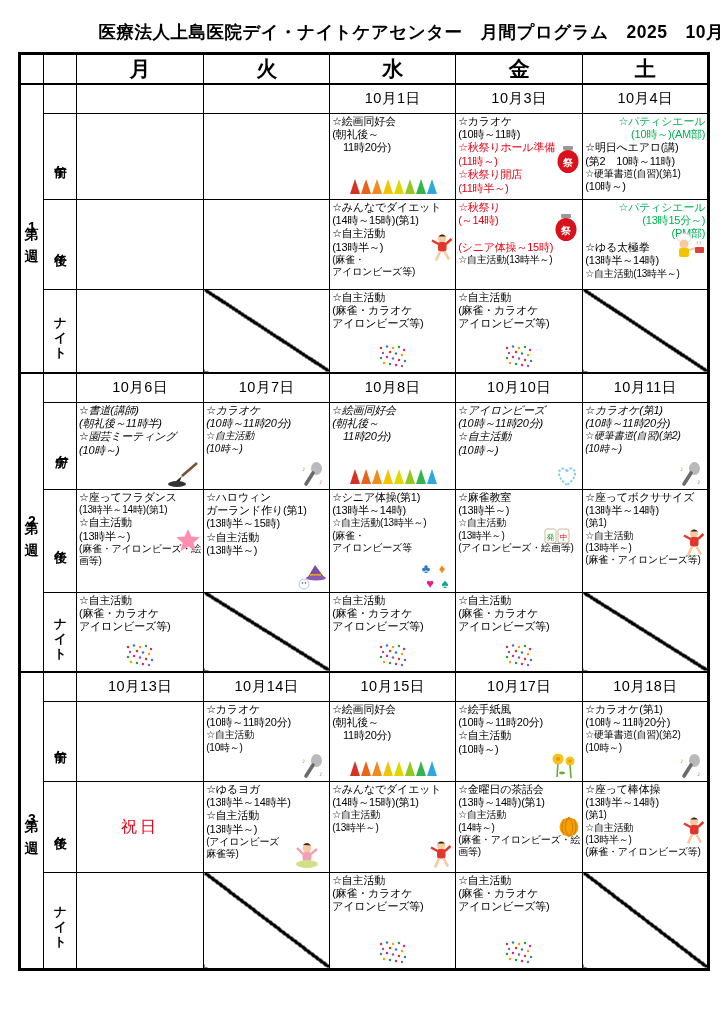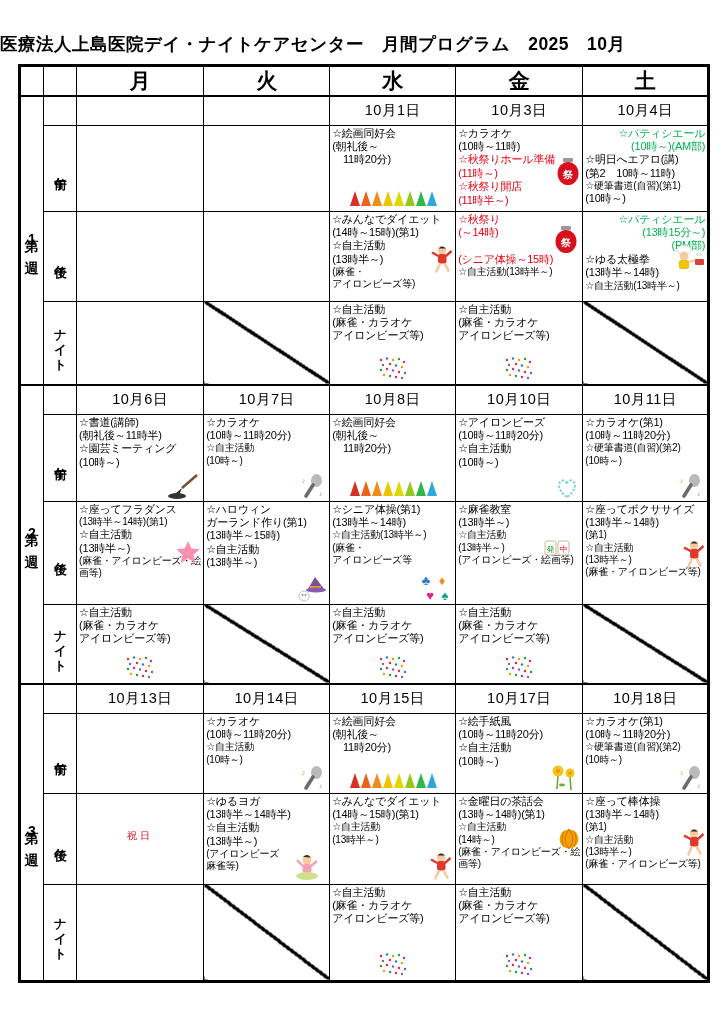--- a/index.html
+++ b/index.html
@@ -1,30 +1,30 @@
 <!DOCTYPE html>
 <html><head>
 <meta charset="utf-8">
 <style>
   html,body{margin:0;padding:0;background:#fff;}
   body{width:724px;height:1024px;font-family:"Liberation Sans","DejaVu Sans",sans-serif;color:#000;overflow:hidden;}
-  .title{padding-top:32px;text-align:left;font-weight:bold;font-size:17.5px;letter-spacing:0.5px;}
+  .title{padding-top:20px;text-align:right;font-weight:bold;font-size:17.5px;letter-spacing:0.5px;}
   table{border-collapse:collapse;table-layout:fixed;margin:8px 0 0 18px;border:3px solid #000;}
   td{border:1.6px solid #000;padding:1px 2px;vertical-align:top;position:relative;overflow:hidden;background:#fff;}
   tr.date-row td{border-top:2.6px solid #000;margin-left:24px;}
   tr.header-row td{border-bottom:2.2px solid #000;}
   td.day{font-size:21px;font-weight:bold;text-align:center;vertical-align:middle;padding:0;}
   td.date-cell{font-size:14.5px;text-align:center;vertical-align:middle;letter-spacing:0.5px;}
   td.vert{writing-mode:vertical-rl;text-orientation:upright;text-align:center;vertical-align:middle;font-weight:bold;padding:0;}
   td.week-label{font-size:14px;letter-spacing:3px;}
   td.time-label{font-size:12.5px;letter-spacing:1px;}
   .ln{line-height:1.22;white-space:nowrap;font-size:11px;letter-spacing:-0.2px;}
   .ln.sm{font-size:10px;}
   .k{color:#000;} .r{color:#e60012;} .g{color:#00b050;text-align:right;}
-  .holiday{color:#e60012;font-size:10px;text-align:center;margin-top:34px;letter-spacing:3px;}
+  .holiday{color:#e60012;font-size:16px;text-align:center;margin-top:34px;letter-spacing:3px;}
   td.diag{background:linear-gradient(to top right,#fff calc(50% - 1.7px),#000 calc(50% - 1.7px),#000 calc(50% + 1.7px),#fff calc(50% + 1.7px));}
   .icon{position:absolute;line-height:0;}
   .icon.br{right:3px;bottom:2px;}
   .icon.mr{right:2px;top:38%;}
   .icon.tr{right:4px;top:14px;}
   .icon.bc{left:50%;transform:translateX(-50%);bottom:3px;}
   svg{display:block;}
 </style>
 </head>
 <body>
@@ -223,21 +223,21 @@
         </tr>
         <tr class="date-row" style="height: 29px;">
           <td class="week-label vert" rowspan="4">第2週</td>
           <td class="time-spacer"></td>
           <td class="date-cell">10月6日</td>
           <td class="date-cell">10月7日</td>
           <td class="date-cell">10月8日</td>
           <td class="date-cell">10月10日</td>
           <td class="date-cell">10月11日</td>
         </tr>
-        <tr class="morning-row" style="height: 87px;">
+        <tr class="morning-row" style="height: 87px; font-style: italic;">
           <td class="time-label vert">午前</td>
           <td class="cell">
             <div class="ln k">☆書道(講師)</div>
             <div class="ln k">(朝礼後～11時半)</div>
             <div class="ln k">☆園芸ミーティング</div>
             <div class="ln k">(10時～)</div>
             <span class="icon br">
               <svg width="34" height="26" viewBox="0 0 34 26">
                 <line x1="31" y1="2" x2="16" y2="15" stroke="#7a5230" stroke-width="2.6"></line>
                 <path d="M16 15 L9 21 L13 22 Z" fill="#222"></path>

